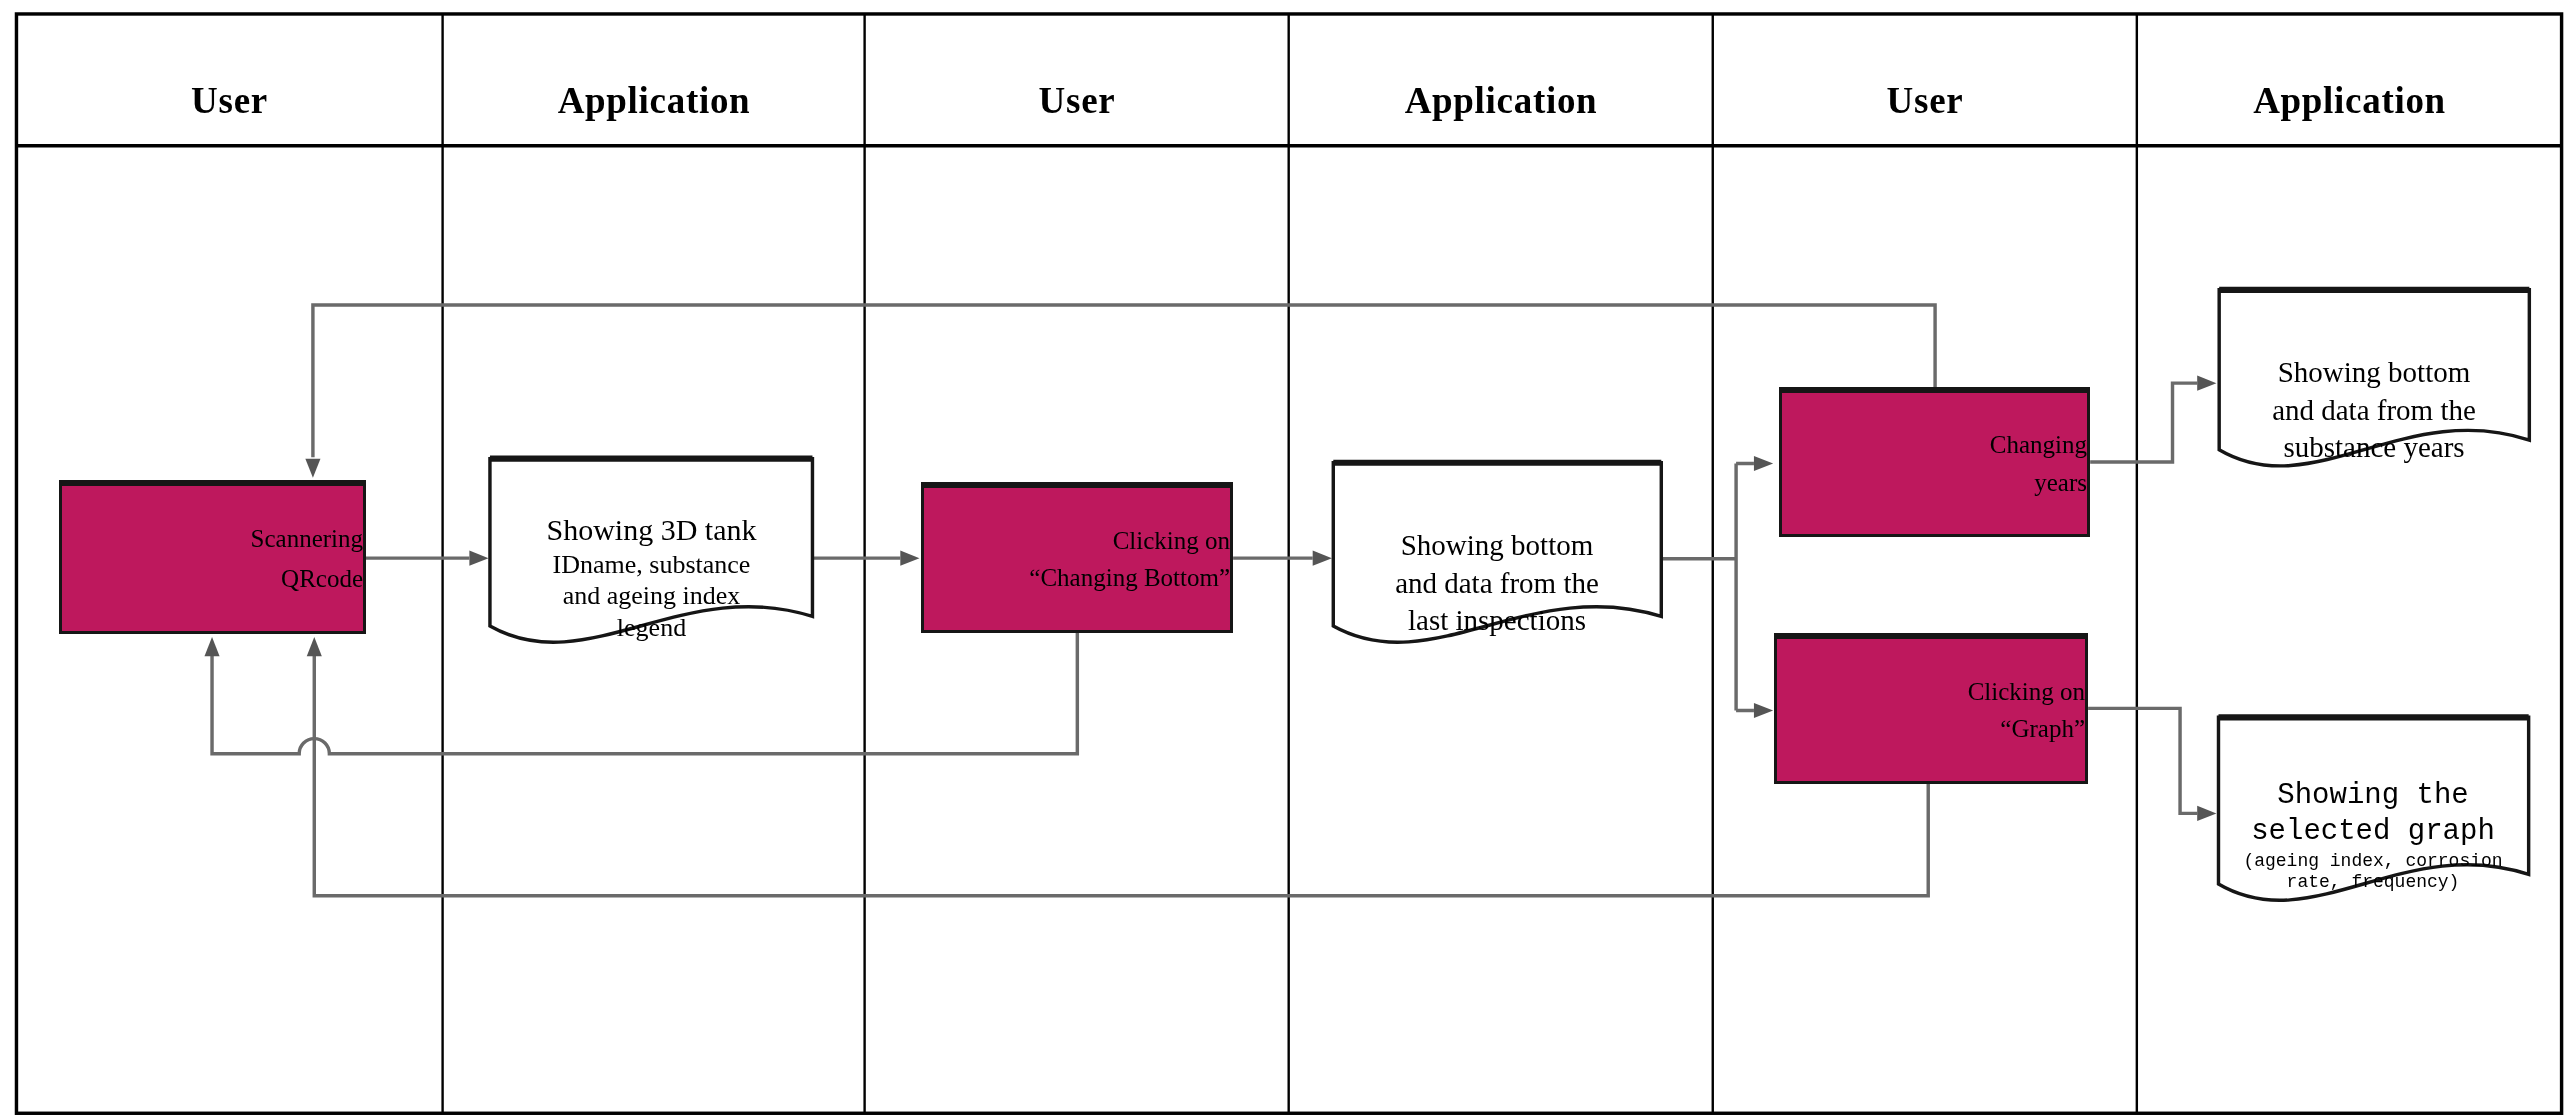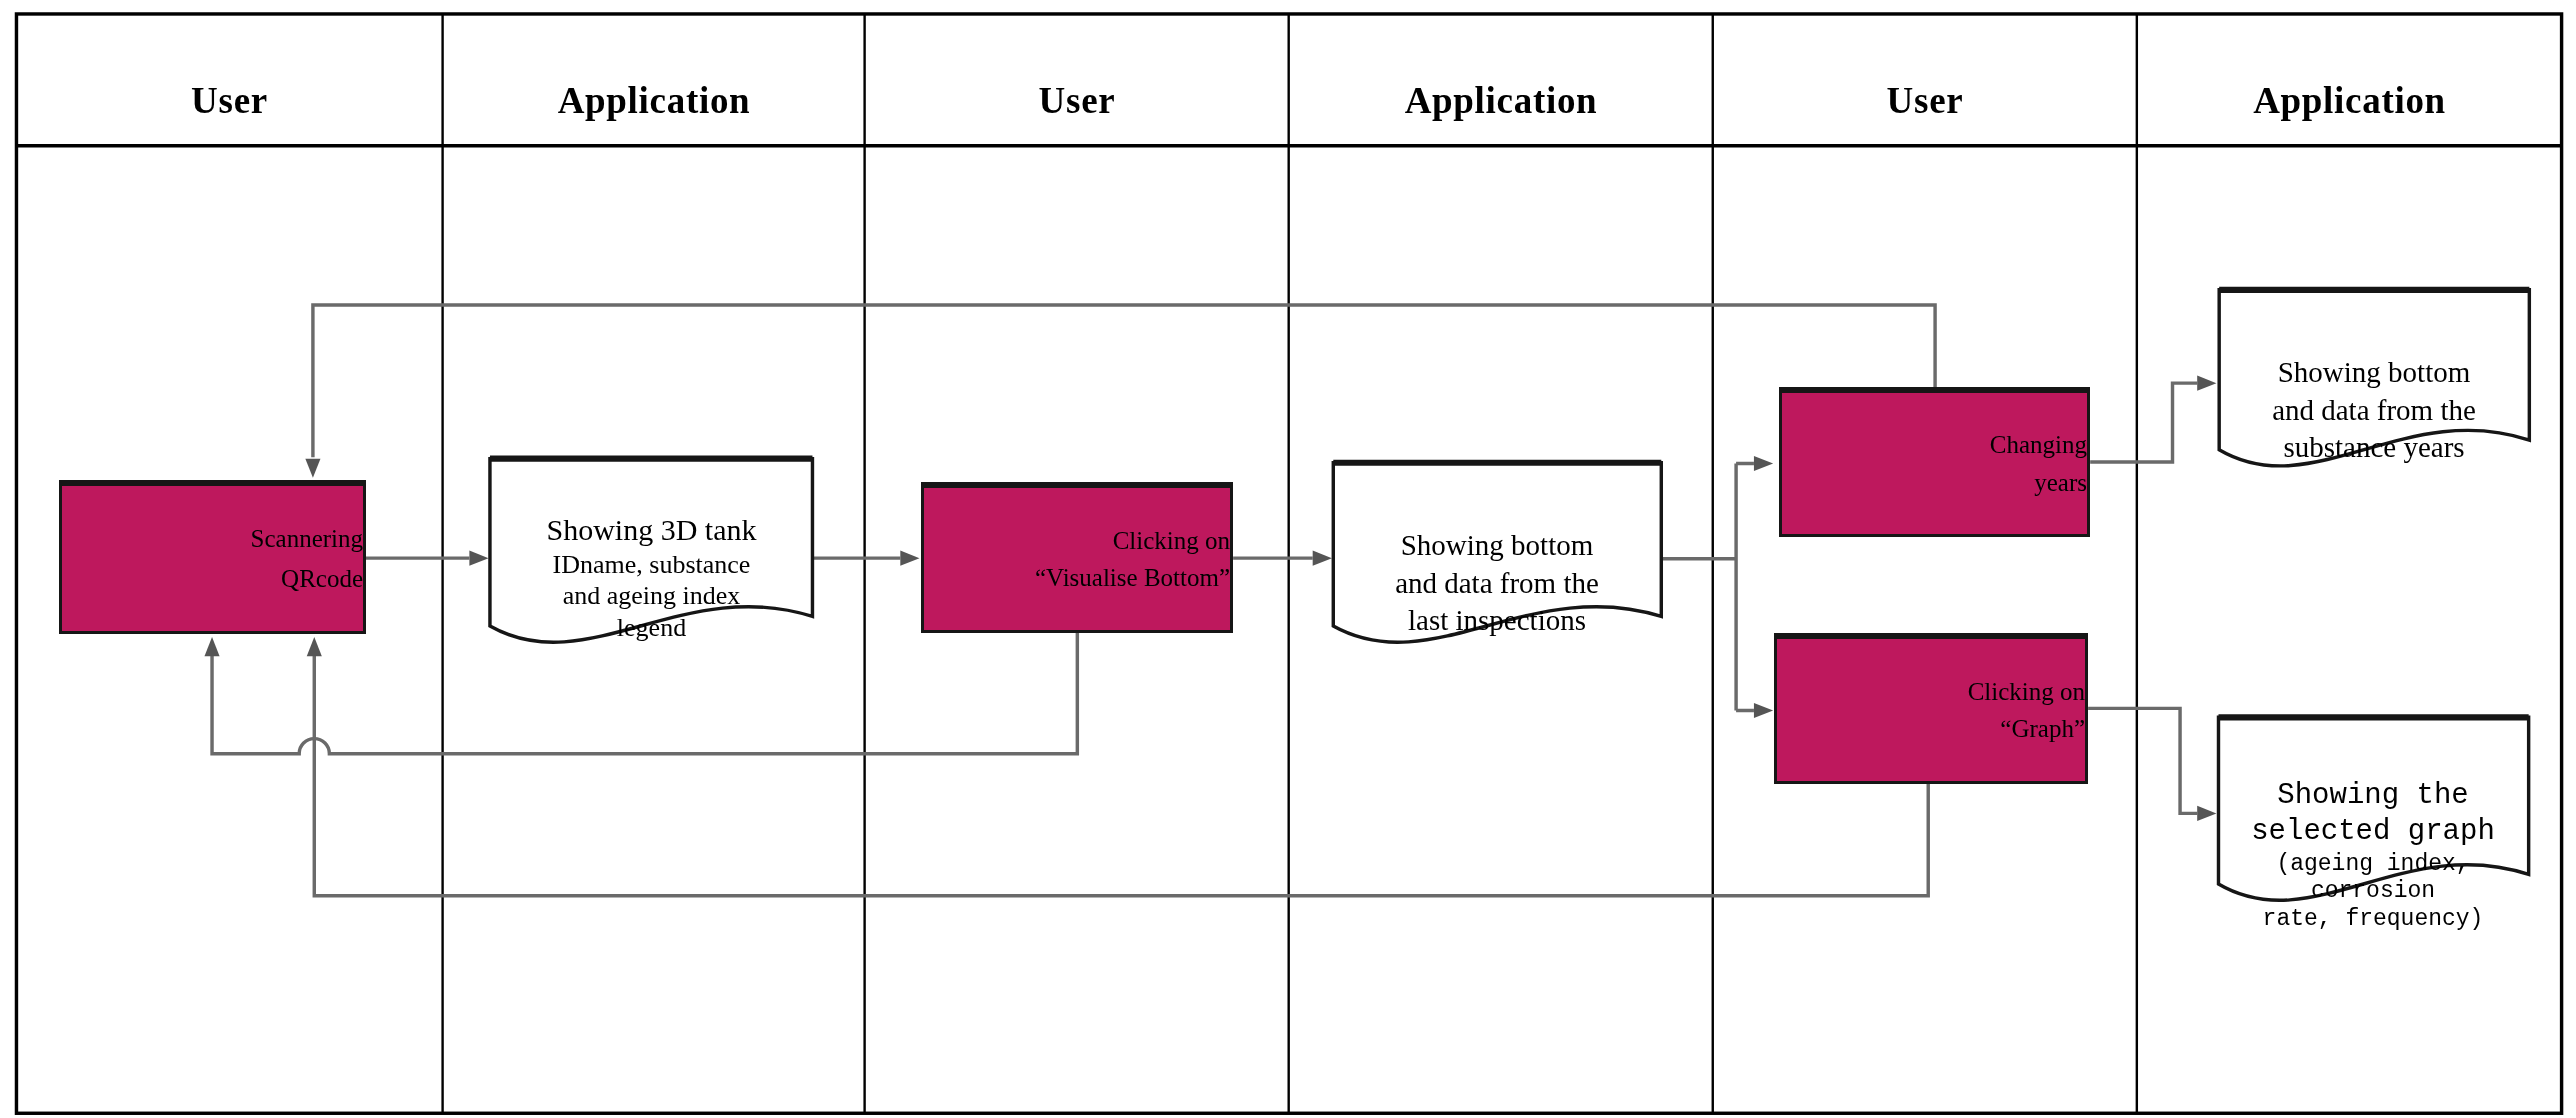--- a/index.html
+++ b/index.html
@@ -58,21 +58,21 @@
   }
   .doc-text {
     position: absolute;
     text-align: center;
     font-size: 29px;
     line-height: 1.3;
     margin-top: 47px;
   }
   .doc-text .big   { font-size: 30px; line-height: 1.25; }
   .doc-text .mid   { font-size: 26px; line-height: 1.22; }
-  .doc-text .small { font-size: 23px; line-height: 1.2; }
+  .doc-text .small { font-size: 18px; line-height: 1.2; }
 </style>
 </head>
 <body>
 
 <div class="canvas">
 
   <svg class="layer" viewBox="0 0 3754 1630">
 
     <g>
       <rect class="frame" x="24" y="20" width="3709" height="1602"></rect>
@@ -152,21 +152,21 @@
       <span>Application</span>
     </div>
 
   <div class="proc" style="left:59px; top:480px; width:307px; height:154px; line-height:1.6;">
     <span>Scannering</span>
     <span>QRcode</span>
   </div>
 
   <div class="proc" style="left:921px; top:482px; width:312px; height:151px;">
     <span>Clicking on</span>
-    <span>“Visualise Bottom”</span>
+    <span>“Changing Bottom”</span>
   </div>
 
   <div class="proc" style="left:1779px; top:387px; width:311px; height:150px;">
     <span>Changing</span>
     <span>years</span>
   </div>
 
   <div class="proc" style="left:1774px; top:633px; width:314px; height:151px;">
     <span>Clicking on</span>
     <span>“Graph”</span>

